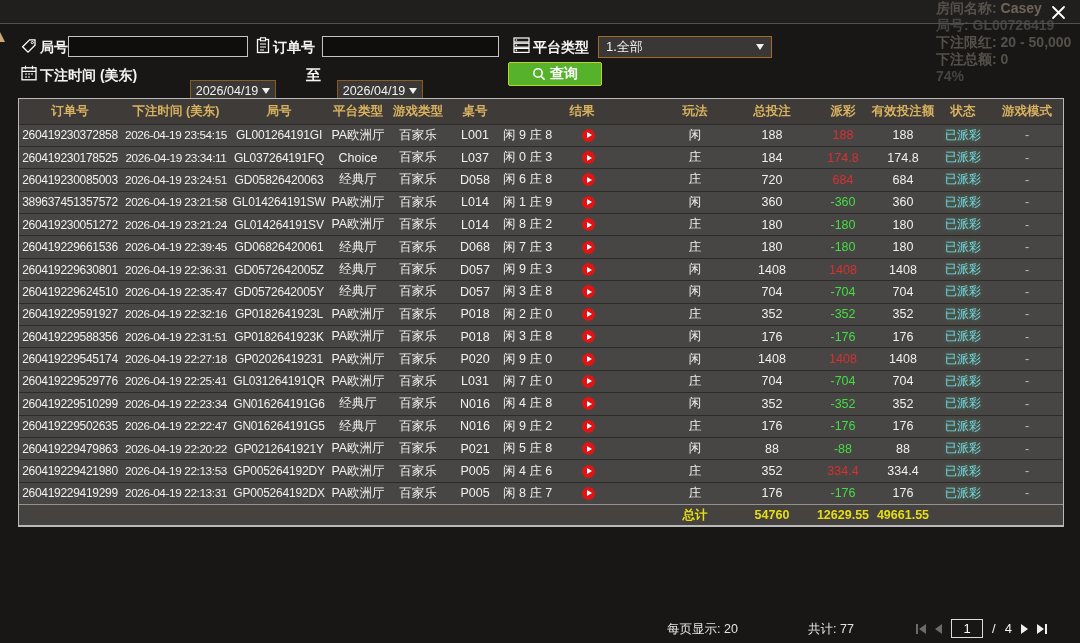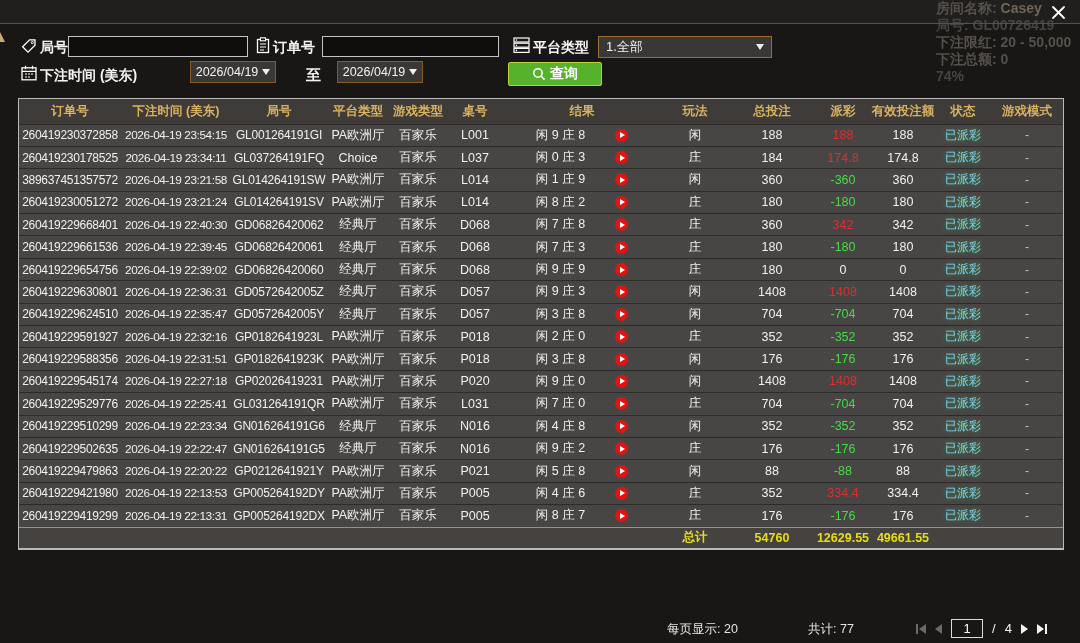--- a/index.html
+++ b/index.html
@@ -19,21 +19,21 @@
   .goldstrip::before{content:'';position:absolute;left:0;top:4px;width:0;height:0;
     border-left:5px solid #caa873;border-top:10px solid transparent;}
 
   
   .flabel{position:absolute;color:#f5f5f5;font-weight:bold;font-size:14px;line-height:20px;}
   .ficon{position:absolute;}
   .finput{position:absolute;height:19px;background:#0f0e0d;border:1px solid #c4c4c4;color:#eee;font-size:12px;padding:0 4px;outline:none;}
   .selectbox{position:absolute;left:598px;top:36px;width:158px;height:20px;background:#3a3836;border:1px solid #a06a28;
     display:flex;align-items:center;justify-content:space-between;padding:0 7px;cursor:pointer;}
   .selectbox span.val{color:#f2f2f2;font-size:13px;}
-  .datebox{position:absolute;top:61px;width:84px;height:20px;background:#3a3836;border:1px solid #8a5a20;
+  .datebox{position:absolute;top:80px;width:84px;height:20px;background:#3a3836;border:1px solid #8a5a20;
     display:flex;align-items:center;justify-content:center;gap:4px;cursor:pointer;color:#f2f2f2;font-size:12.5px;}
   .caret{width:0;height:0;border-left:4.5px solid transparent;border-right:4.5px solid transparent;border-top:6px solid #f0f0f0;}
   .query{position:absolute;left:508px;top:62px;height:24px;background:#55b22a;border:1px solid #b9d42f;border-radius:2px;
     color:#fff;font-weight:bold;font-size:14px;display:flex;align-items:center;gap:4px;padding:0 23px;cursor:pointer;}
 
   
   .tablebox{position:absolute;left:18px;top:98px;width:1044px;background:#484645;
     border:1px solid #b9b9b9;border-bottom-width:2px;}
   table{table-layout:fixed;border-collapse:collapse;width:1044px;}
   col.c0{width:102px}col.c1{width:110px}col.c2{width:96px}col.c3{width:62px}col.c4{width:58px}
@@ -43,21 +43,21 @@
   thead th{background:#3e3b38;color:#d9b260;font-size:12.5px;font-weight:bold;padding:0;white-space:nowrap;overflow:hidden;}
   tbody tr{height:22.4px;}
   tbody td{color:#f0f0f0;font-size:12.5px;text-align:center;padding:0;border-top:1px solid #2c2b2a;white-space:nowrap;overflow:hidden;}
   td.k-order-number{font-size:12px;letter-spacing:-0.3px;}
   td.k-bet-time{font-size:11.8px;letter-spacing:-0.4px;}
   td.k-round-number{font-size:12px;letter-spacing:-0.2px;}
   td.k-payout.win{color:#d83030;}
   td.k-payout.loss{color:#44dd44;}
   td.k-status{color:#7dd3fc;font-size:12px;text-shadow:0 0 4px rgba(60,255,60,.45);}
   td.k-game-mode{color:#bdbdbd;}
-  .rescell{display:flex;align-items:center;justify-content:center;gap:30px;}
+  .rescell{display:flex;align-items:center;gap:30px;}
   .playbtn{width:13px;height:13px;border-radius:50%;background:#e01414;display:inline-flex;align-items:center;justify-content:center;cursor:pointer;flex:0 0 13px;}
   .playbtn::after{content:'';width:0;height:0;border-left:5px solid #fff;border-top:3.5px solid transparent;border-bottom:3.5px solid transparent;margin-left:1px;}
   tr.sumrow{height:20.5px;}
   tr.sumrow td{background:#454240;border-top:1px solid #95928d;color:#e6df12;font-weight:bold;font-size:12.5px;}
 
   
   .footer{position:absolute;left:0;top:615px;width:964px;height:28px;color:#e4e4e4;font-size:12.5px;}
   .perpage{position:absolute;left:667px;top:6px;}
   .totalcount{position:absolute;left:808px;top:6px;}
   .pager{position:absolute;left:916px;top:4px;display:flex;align-items:center;gap:9px;}
@@ -211,20 +211,40 @@
             </div>
           </td>
           <td class="k-play-type">庄</td>
           <td class="k-total-bet">184</td>
           <td class="k-payout win">174.8</td>
           <td class="k-valid-bet">174.8</td>
           <td class="k-status">已派彩</td>
           <td class="k-game-mode">-</td>
         </tr>
         <tr>
+          <td class="k-order-number">260419230085003</td>
+          <td class="k-bet-time">2026-04-19 23:24:51</td>
+          <td class="k-round-number">GD05826420063</td>
+          <td class="k-platform-type">经典厅</td>
+          <td class="k-game-type">百家乐</td>
+          <td class="k-table-number">D058</td>
+          <td class="k-result">
+            <div class="rescell">
+              <span>闲 6 庄 8</span>
+              <span class="playbtn"></span>
+            </div>
+          </td>
+          <td class="k-play-type">庄</td>
+          <td class="k-total-bet">720</td>
+          <td class="k-payout win">684</td>
+          <td class="k-valid-bet">684</td>
+          <td class="k-status">已派彩</td>
+          <td class="k-game-mode">-</td>
+        </tr>
+        <tr>
           <td class="k-order-number">389637451357572</td>
           <td class="k-bet-time">2026-04-19 23:21:58</td>
           <td class="k-round-number">GL014264191SW</td>
           <td class="k-platform-type">PA欧洲厅</td>
           <td class="k-game-type">百家乐</td>
           <td class="k-table-number">L014</td>
           <td class="k-result">
             <div class="rescell">
               <span>闲 1 庄 9</span>
               <span class="playbtn"></span>
@@ -247,80 +267,40 @@
           <td class="k-result">
             <div class="rescell">
               <span>闲 8 庄 2</span>
               <span class="playbtn"></span>
             </div>
           </td>
           <td class="k-play-type">庄</td>
           <td class="k-total-bet">180</td>
           <td class="k-payout loss">-180</td>
           <td class="k-valid-bet">180</td>
-          <td class="k-status">已派彩</td>
-          <td class="k-game-mode">-</td>
-        </tr>
-        <tr>
-          <td class="k-order-number">260419229668401</td>
-          <td class="k-bet-time">2026-04-19 22:40:30</td>
-          <td class="k-round-number">GD06826420062</td>
-          <td class="k-platform-type">经典厅</td>
-          <td class="k-game-type">百家乐</td>
-          <td class="k-table-number">D068</td>
-          <td class="k-result">
-            <div class="rescell">
-              <span>闲 7 庄 8</span>
-              <span class="playbtn"></span>
-            </div>
-          </td>
-          <td class="k-play-type">庄</td>
-          <td class="k-total-bet">360</td>
-          <td class="k-payout win">342</td>
-          <td class="k-valid-bet">342</td>
           <td class="k-status">已派彩</td>
           <td class="k-game-mode">-</td>
         </tr>
         <tr>
           <td class="k-order-number">260419229661536</td>
           <td class="k-bet-time">2026-04-19 22:39:45</td>
           <td class="k-round-number">GD06826420061</td>
           <td class="k-platform-type">经典厅</td>
           <td class="k-game-type">百家乐</td>
           <td class="k-table-number">D068</td>
           <td class="k-result">
             <div class="rescell">
               <span>闲 7 庄 3</span>
               <span class="playbtn"></span>
             </div>
           </td>
           <td class="k-play-type">庄</td>
           <td class="k-total-bet">180</td>
           <td class="k-payout loss">-180</td>
           <td class="k-valid-bet">180</td>
-          <td class="k-status">已派彩</td>
-          <td class="k-game-mode">-</td>
-        </tr>
-        <tr>
-          <td class="k-order-number">260419229654756</td>
-          <td class="k-bet-time">2026-04-19 22:39:02</td>
-          <td class="k-round-number">GD06826420060</td>
-          <td class="k-platform-type">经典厅</td>
-          <td class="k-game-type">百家乐</td>
-          <td class="k-table-number">D068</td>
-          <td class="k-result">
-            <div class="rescell">
-              <span>闲 9 庄 9</span>
-              <span class="playbtn"></span>
-            </div>
-          </td>
-          <td class="k-play-type">庄</td>
-          <td class="k-total-bet">180</td>
-          <td class="k-payout zero">0</td>
-          <td class="k-valid-bet">0</td>
           <td class="k-status">已派彩</td>
           <td class="k-game-mode">-</td>
         </tr>
         <tr>
           <td class="k-order-number">260419229630801</td>
           <td class="k-bet-time">2026-04-19 22:36:31</td>
           <td class="k-round-number">GD0572642005Z</td>
           <td class="k-platform-type">经典厅</td>
           <td class="k-game-type">百家乐</td>
           <td class="k-table-number">D057</td>

